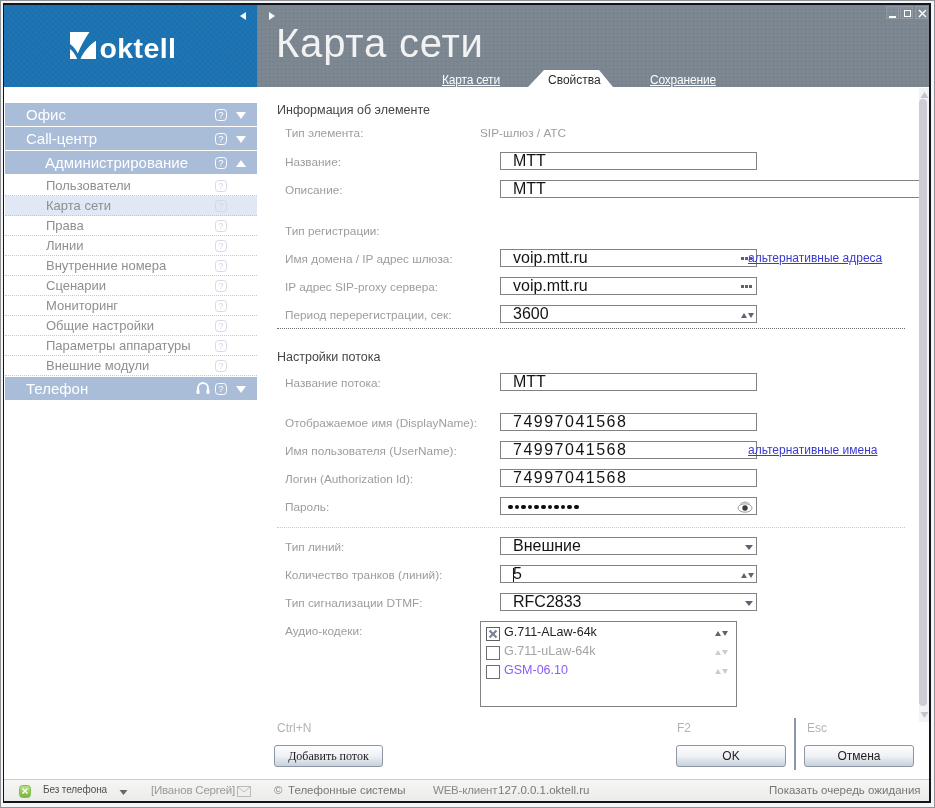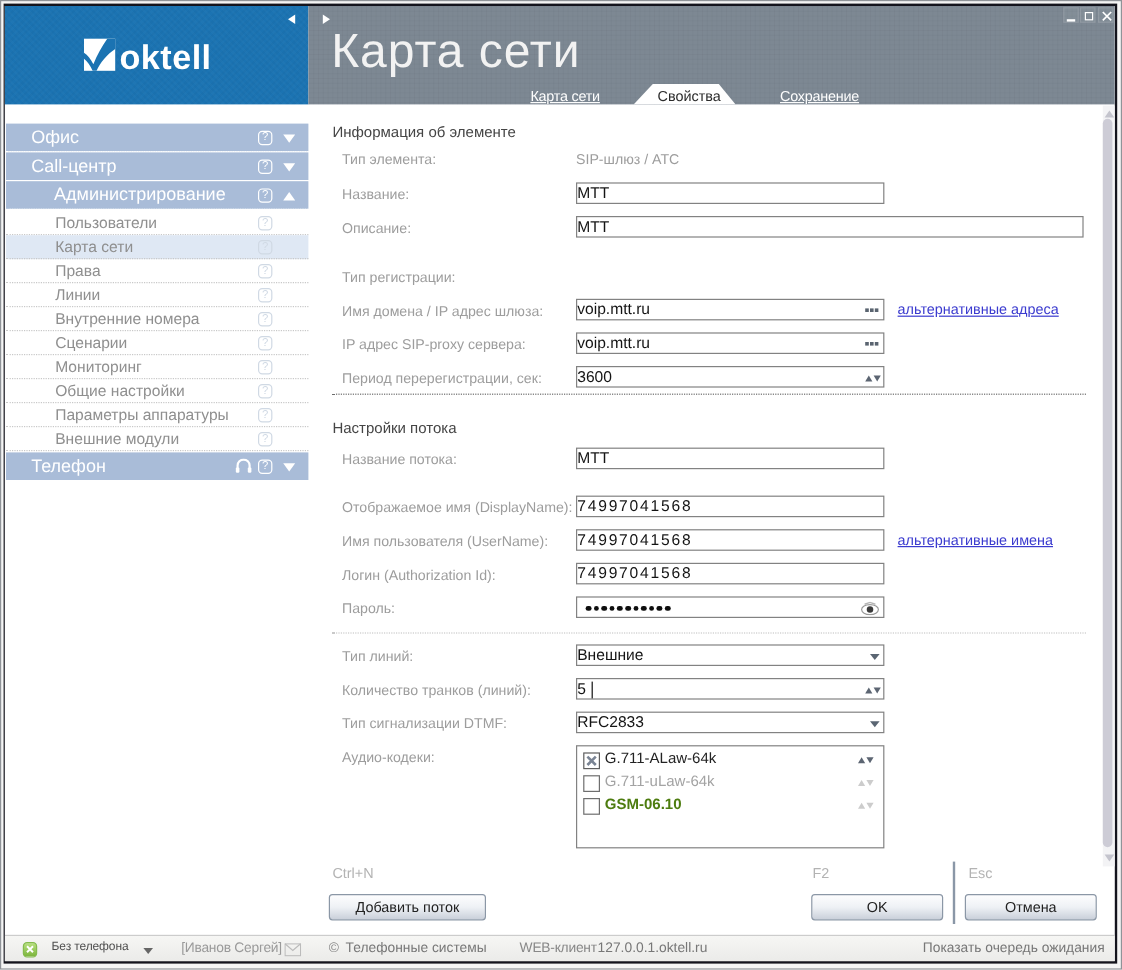--- a/index.html
+++ b/index.html
@@ -25,21 +25,21 @@
   .navhdr { position:absolute; left:1px; width:252px; height:23px; background:#a9bcd8; color:#ffffff; font-size:15px; line-height:23px; padding-left:21px; }
   .navhdr .dots { position:absolute; left:0; right:0; bottom:-1px; border-bottom:1px dotted #ffffff; }
   .navitem { position:absolute; left:1px; width:252px; height:20px; color:#8f8f8f; font-size:13px; line-height:20px; padding-left:41px; border-bottom:1px dotted #c8c8c8; }
   .qicon { position:absolute; left:210px; top:5.5px; width:12px; height:12px; box-sizing:border-box; border:1.5px solid #fff; border-radius:3.5px; color:#fff; font-size:9.5px; line-height:9px; text-align:center; }
   .qicon2 { position:absolute; left:210px; top:4px; width:12px; height:12px; box-sizing:border-box; border:1.5px solid #d0d9e4; border-radius:3.5px; color:#d0d9e4; font-size:9.5px; line-height:9px; text-align:center; }
   .navarr { position:absolute; left:231px; top:9px; width:0; height:0; border-left:5px solid transparent; border-right:5px solid transparent; border-top:7px solid #fff; }
   .navarr.up { border-top:none; border-bottom:7px solid #fff; }
   
   .sect { position:absolute; left:273px; font-size:12.5px; color:#454545; }
   .lbl { position:absolute; left:281px; font-size:11.8px; color:#9d9d9d; white-space:nowrap; }
-  .inp { position:absolute; left:476px; width:257px; height:18px; border:1px solid #828282; background:#fff; font-size:13px; color:#141414; line-height:16px; padding-left:0; }
+  .inp { position:absolute; left:496px; width:257px; height:18px; border:1px solid #828282; background:#fff; font-size:16px; color:#141414; line-height:16px; padding-left:12px; }
   .ddarr { position:absolute; right:3.5px; top:6.5px; width:0; height:0; border-left:4.5px solid transparent; border-right:4.5px solid transparent; border-top:5.5px solid #5a6572; }
   .dots3 { position:absolute; right:3.5px; top:7px; width:13px; height:4px; }
   .dots3 i { float:left; width:3.2px; height:3.2px; background:#5a6470; margin-left:1.1px; }
   .spin { position:absolute; right:2px; top:6px; }
   .spin .u { position:absolute; right:7.5px; top:1px; width:0; height:0; border-left:3.75px solid transparent; border-right:3.75px solid transparent; border-bottom:5.5px solid #5c6572; }
   .spin .d { position:absolute; right:0; top:1px; width:0; height:0; border-left:3.75px solid transparent; border-right:3.75px solid transparent; border-top:5.5px solid #5c6572; }
   .link { font-size:12px; color:#3b3bcf; text-decoration:underline; position:absolute; }
   .dotsep { position:absolute; left:273px; width:628px; border-top:1px dotted #6b6b6b; }
   .btn { position:absolute; height:22px; border:1px solid #8b97a6; border-radius:3px; background:linear-gradient(#fdfdfe,#eef1f5 50%,#cad0da); font-size:12px; color:#222; text-align:center; line-height:20px; }
   .shortcut { position:absolute; font-size:12px; color:#b3b3b3; }
@@ -196,29 +196,29 @@
         <span class="u"></span>
         <span class="d"></span>
       </span>
     <div class="chk" style="left:5px;top:24px;"></div>
     <div class="abs" style="left:23px;top:22px;font-size:12.5px;color:#a3a3a3;">G.711-uLaw-64k</div>
     <span class="spin" style="right:8px;top:27px;">
         <span class="u" style="border-bottom-color:#ccc;"></span>
         <span class="d" style="border-top-color:#ccc;"></span>
       </span>
     <div class="chk" style="left:5px;top:43px;"></div>
-    <div class="abs" style="left:23px;top:41px;font-size:12.5px;color:#4d7c0f;font-weight:bold;">GSM-06.10</div>
+    <div class="abs" style="left:23px;top:41px;font-size:12.5px;color:#8b5cf6;">GSM-06.10</div>
     <span class="spin" style="right:8px;top:46px;">
         <span class="u" style="border-bottom-color:#ccc;"></span>
         <span class="d" style="border-top-color:#ccc;"></span>
       </span>
   </div>
 
   <div class="shortcut" style="left:273px;top:716px;">Ctrl+N</div>
-  <div class="btn" style="left:270px;top:740px;width:131px;">Добавить поток</div>
+  <div class="btn" style="left:270px;top:740px;width:109px;font-family:Liberation Serif, serif;">Добавить поток</div>
   <div class="shortcut" style="left:673px;top:716px;">F2</div>
   <div class="btn" style="left:672px;top:740px;width:110px;">OK</div>
   <div class="abs" style="left:790px;top:713px;width:1.5px;height:52px;background:#8a97a7;"></div>
   <div class="shortcut" style="left:803px;top:716px;">Esc</div>
   <div class="btn" style="left:800px;top:740px;width:110px;">Отмена</div>
 
   <div id="sbtrack"></div>
   <svg class="abs" style="left:916px;top:86px" width="9" height="8">
       <polygon points="4.5,1 8.5,7 0.5,7" fill="#c4c4cd"></polygon>
     </svg>

